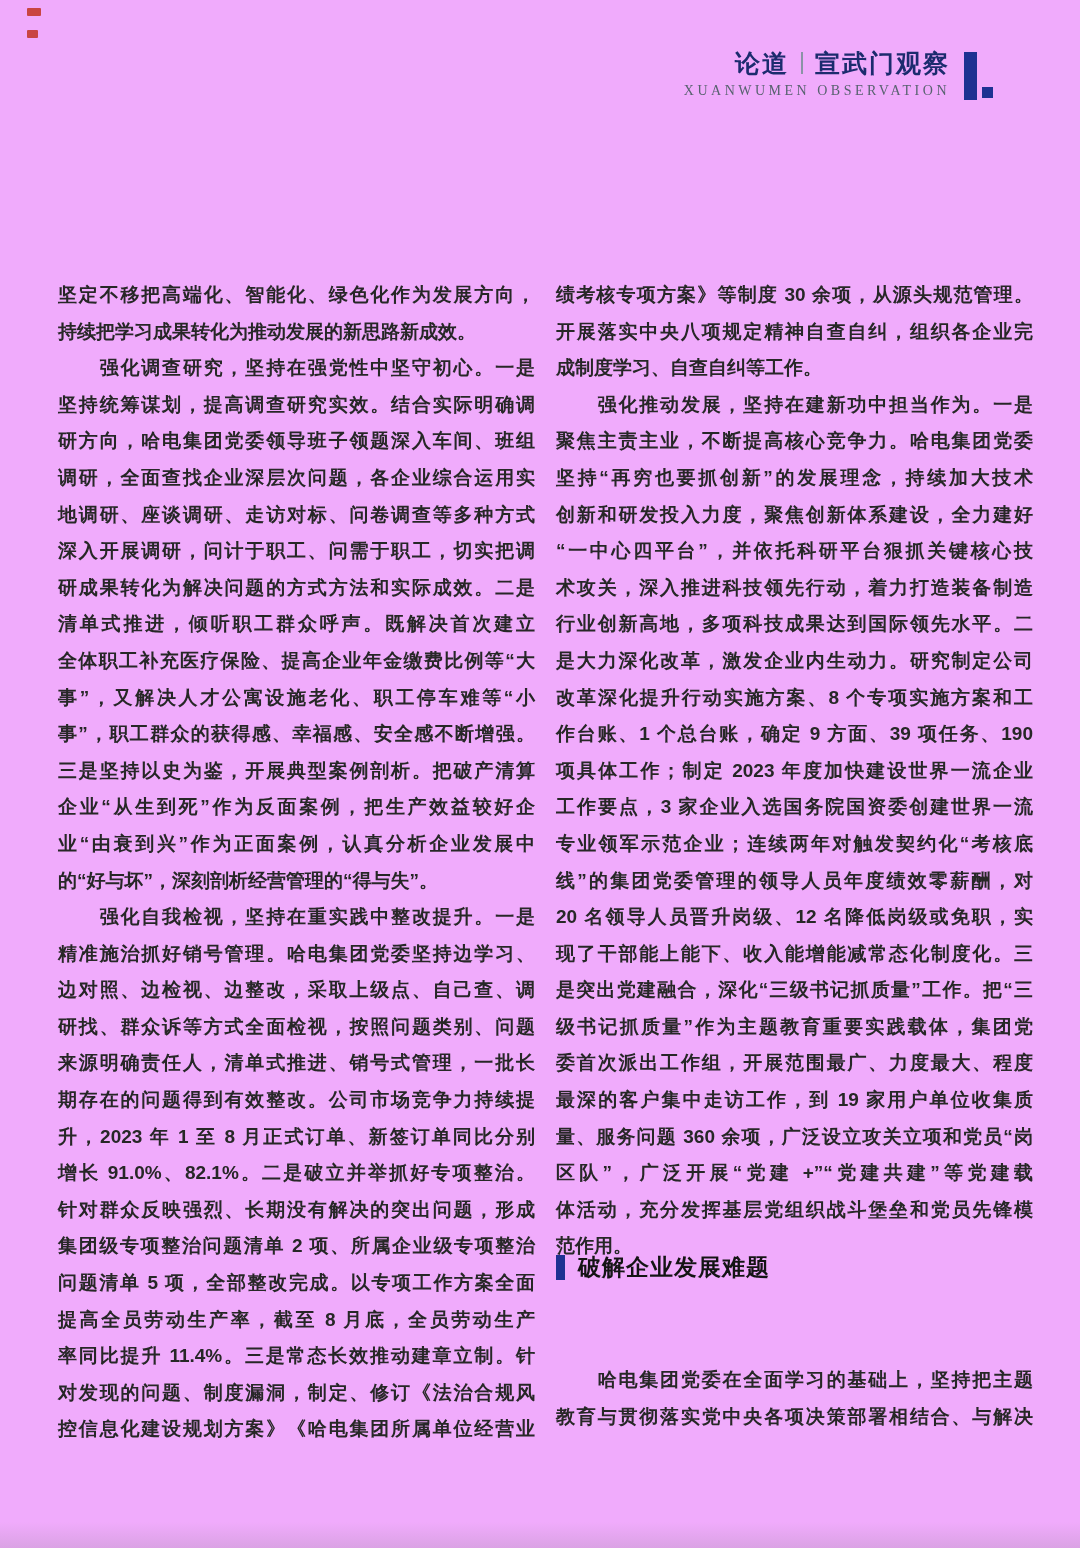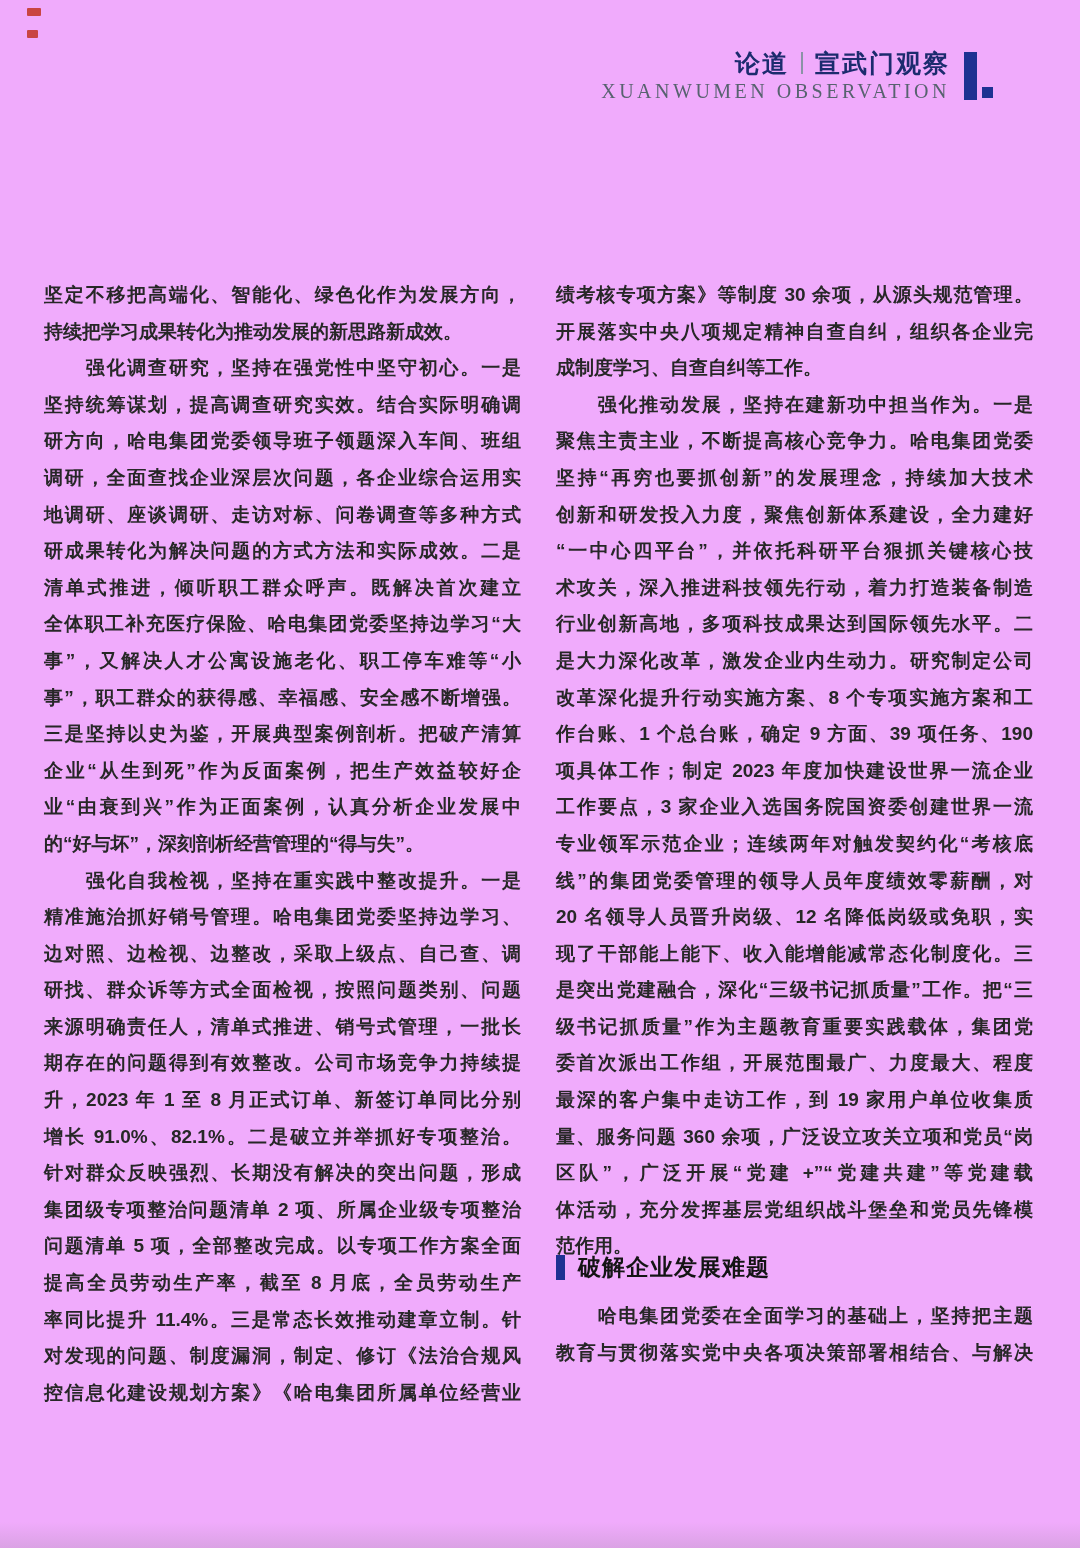--- a/index.html
+++ b/index.html
@@ -15,44 +15,44 @@
 
   
   .page-header{position:absolute;top:50px;right:86px;display:flex;align-items:flex-start;}
   .header-text{display:flex;flex-direction:column;align-items:flex-end;margin-right:14px;}
   .header-cn{
     font-size:25px;font-weight:700;color:var(--header-text-blue,#1c2b6e);
     letter-spacing:2px;line-height:26px;display:flex;align-items:center;
   }
   .hdr-divider{display:inline-block;width:2px;height:22px;background:#8a93a6;margin:0 12px;}
   .header-en{
-    margin-top:6px;font-family:"Liberation Serif",serif;font-size:20px;
+    margin-top:6px;font-family:"Liberation Serif",serif;font-size:14px;
     letter-spacing:3.5px;color:var(--subtitle-gray,#57626f);line-height:18px;
   }
   .brand-mark{position:relative;width:30px;height:52px;margin-top:2px;}
   .brand-bar{position:absolute;left:0;top:0;width:13px;height:48px;background:var(--accent-blue,#1e3192);}
   .brand-sq{position:absolute;left:18px;top:35px;width:11px;height:11px;background:var(--accent-blue,#1e3192);}
 
   
   .col{position:absolute;width:477px;}
-  .col.left{left:44px;top:277px;}
+  .col.left{left:58px;top:277px;}
   .col.right{left:556px;top:277px;}
   .line{
     font-size:19px;line-height:36.6px;color:var(--body-text,#262626);
     font-weight:600;text-align:justify;text-align-last:justify;
     text-justify:inter-character;
   }
   .line.end{text-align-last:left;}
 
   
   .section-head{position:absolute;left:556px;top:1252px;display:flex;align-items:center;}
   .sec-bar{display:inline-block;width:9px;height:25px;background:var(--accent-blue,#1e3192);margin-right:13px;}
   .section-head h2{margin:0;font-size:23px;font-weight:700;color:#141414;letter-spacing:1px;}
 
-  .col.para{left:556px;top:1298px;}
+  .col.para{left:556px;top:1362px;}
 
   
   .page-footer{position:absolute;left:940px;top:1565px;display:flex;align-items:center;}
   .page-num{font-size:21px;font-weight:700;color:#1d1d1d;letter-spacing:1px;}
   .page-sq{display:inline-block;width:15px;height:15px;background:var(--accent-blue,#1e3192);margin-left:9px;margin-top:2px;}
 
   
   .scan-shade{
     position:absolute;left:0;bottom:0;width:100%;height:26px;
     background:linear-gradient(to bottom,rgba(0,0,0,0),rgba(120,120,120,.18));
@@ -86,23 +86,24 @@
 
   <main>
     <div class="col left" id="col-left">
         <div class="line">坚定不移把高端化、智能化、绿色化作为发展方向，</div>
         <div class="line end">持续把学习成果转化为推动发展的新思路新成效。</div>
         <div class="line">　　强化调查研究，坚持在强党性中坚守初心。一是</div>
         <div class="line">坚持统筹谋划，提高调查研究实效。结合实际明确调</div>
         <div class="line">研方向，哈电集团党委领导班子领题深入车间、班组</div>
         <div class="line">调研，全面查找企业深层次问题，各企业综合运用实</div>
         <div class="line">地调研、座谈调研、走访对标、问卷调查等多种方式</div>
+        <div class="line">深入开展调研，问计于职工、问需于职工，切实把调</div>
         <div class="line">研成果转化为解决问题的方式方法和实际成效。二是</div>
         <div class="line">清单式推进，倾听职工群众呼声。既解决首次建立</div>
-        <div class="line">全体职工补充医疗保险、哈电集团党委坚持边学习“大</div>
+        <div class="line">全体职工补充医疗保险、提高企业年金缴费比例等“大</div>
         <div class="line">事”，又解决人才公寓设施老化、职工停车难等“小</div>
         <div class="line">事”，职工群众的获得感、幸福感、安全感不断增强。</div>
         <div class="line">三是坚持以史为鉴，开展典型案例剖析。把破产清算</div>
         <div class="line">企业“从生到死”作为反面案例，把生产效益较好企</div>
         <div class="line">业“由衰到兴”作为正面案例，认真分析企业发展中</div>
         <div class="line end">的“好与坏”，深刻剖析经营管理的“得与失”。</div>
         <div class="line">　　强化自我检视，坚持在重实践中整改提升。一是</div>
         <div class="line">精准施治抓好销号管理。哈电集团党委坚持边学习、</div>
         <div class="line">边对照、边检视、边整改，采取上级点、自己查、调</div>
         <div class="line">研找、群众诉等方式全面检视，按照问题类别、问题</div>

